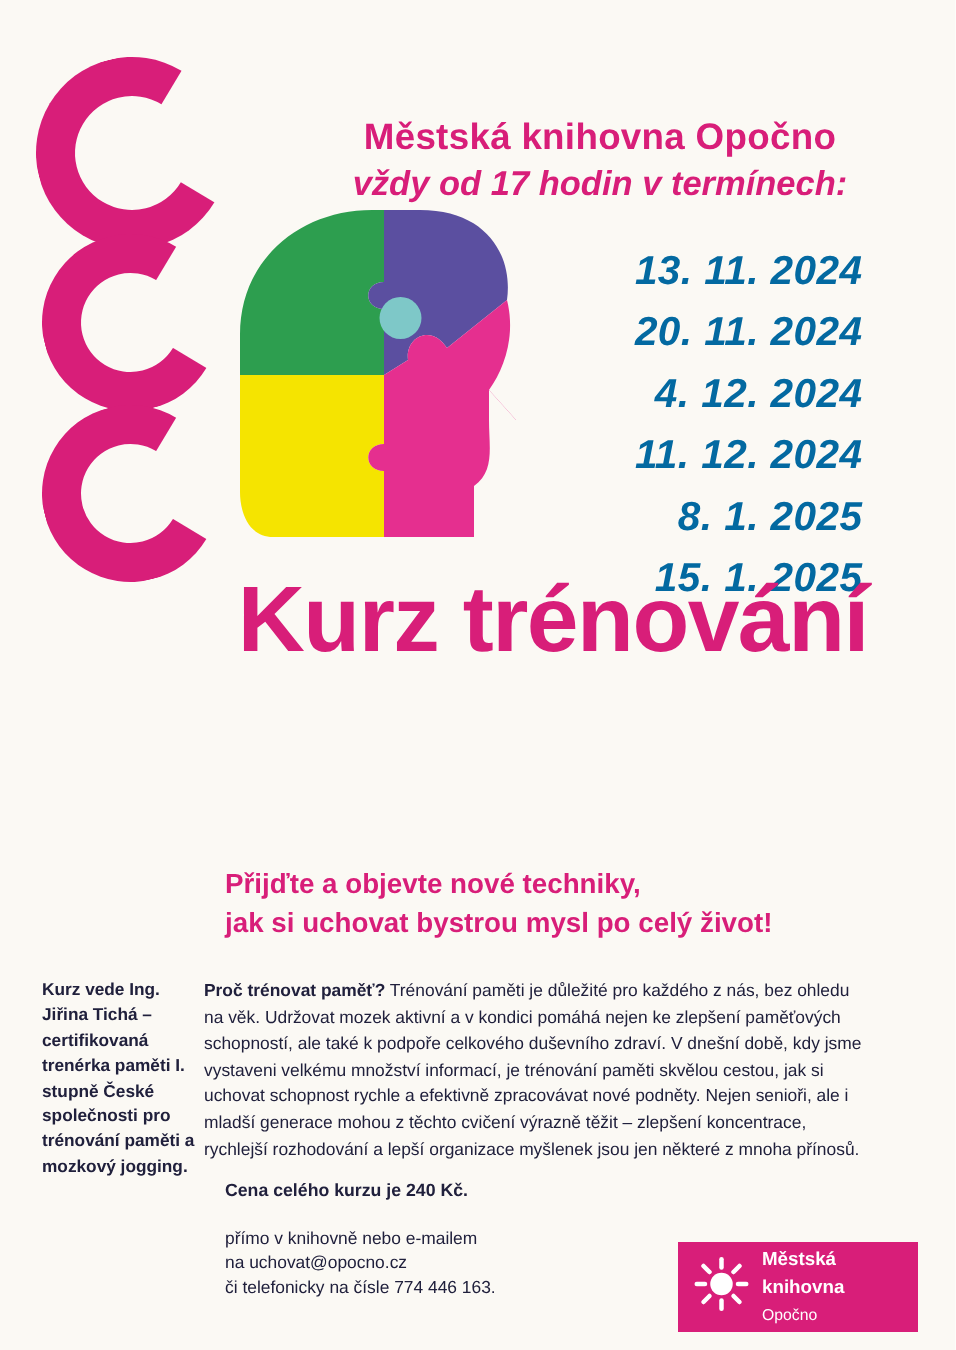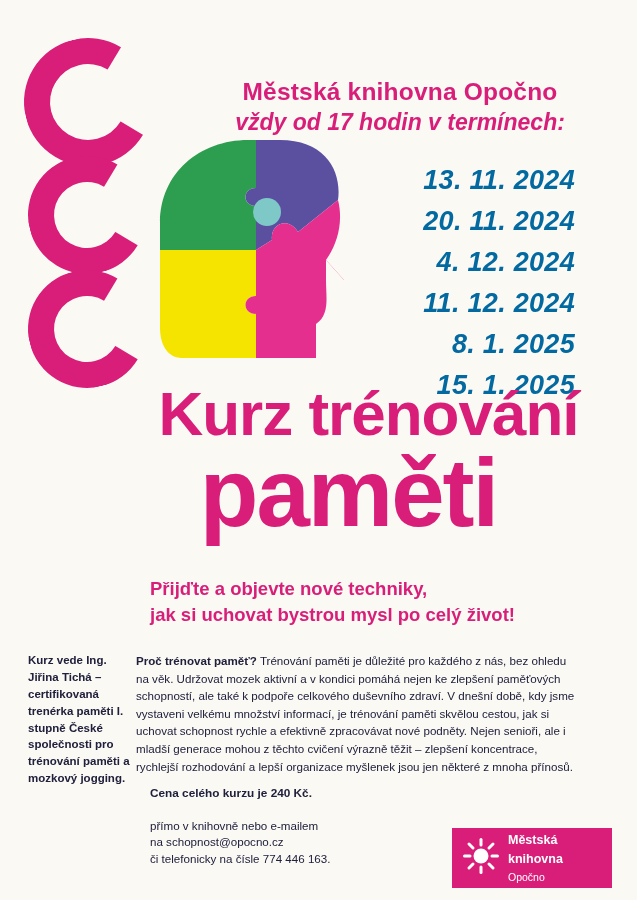--- a/index.html
+++ b/index.html
@@ -229,39 +229,38 @@
     <div>13. 11. 2024</div>
     <div>20. 11. 2024</div>
     <div>4. 12. 2024</div>
     <div>11. 12. 2024</div>
     <div>8. 1. 2025</div>
     <div>15. 1. 2025</div>
   </div>
 
   <div class="title">
     <div class="t1">Kurz trénování</div>
-    <div class="t2">paměti</div>
   </div>
 
   <div class="subtitle">
     <div>Přijďte a objevte nové techniky,</div>
     <div>jak si uchovat bystrou mysl po celý život!</div>
   </div>
 
   <div class="leftcol">Kurz vede Ing. Jiřina Tichá – certifikovaná trenérka paměti I. stupně České společnosti pro trénování paměti a mozkový jogging.</div>
 
   <div class="body">
     <span class="lead">Proč trénovat paměť?</span><span> Trénování paměti je důležité pro každého z nás, bez ohledu na věk. Udržovat mozek aktivní a v kondici pomáhá nejen ke zlepšení paměťových schopností, ale také k podpoře celkového duševního zdraví. V dnešní době, kdy jsme vystaveni velkému množství informací, je trénování paměti skvělou cestou, jak si uchovat schopnost rychle a efektivně zpracovávat nové podněty. Nejen senioři, ale i mladší generace mohou z těchto cvičení výrazně těžit – zlepšení koncentrace, rychlejší rozhodování a lepší organizace myšlenek jsou jen některé z mnoha přínosů.</span>
   </div>
 
   <div class="price">Cena celého kurzu je 240 Kč.</div>
 
   <div class="contact">
     <div class="l">přímo v knihovně nebo e-mailem</div>
-    <div class="l">na schopnost@opocno.cz</div>
+    <div class="l">na uchovat@opocno.cz</div>
     <div class="l">či telefonicky na čísle 774 446 163.</div>
   </div>
 
   <div class="logo">
     <span class="sun">
       <svg width="38" height="38" viewBox="0 0 38 38" xmlns="http://www.w3.org/2000/svg">
         <circle cx="19" cy="19" r="7.5" fill="#ffffff"></circle>
         <g stroke="#ffffff" stroke-width="3" stroke-linecap="round">
           <line x1="19" y1="2.5" x2="19" y2="8"></line>
           <line x1="19" y1="30" x2="19" y2="35.5"></line>

